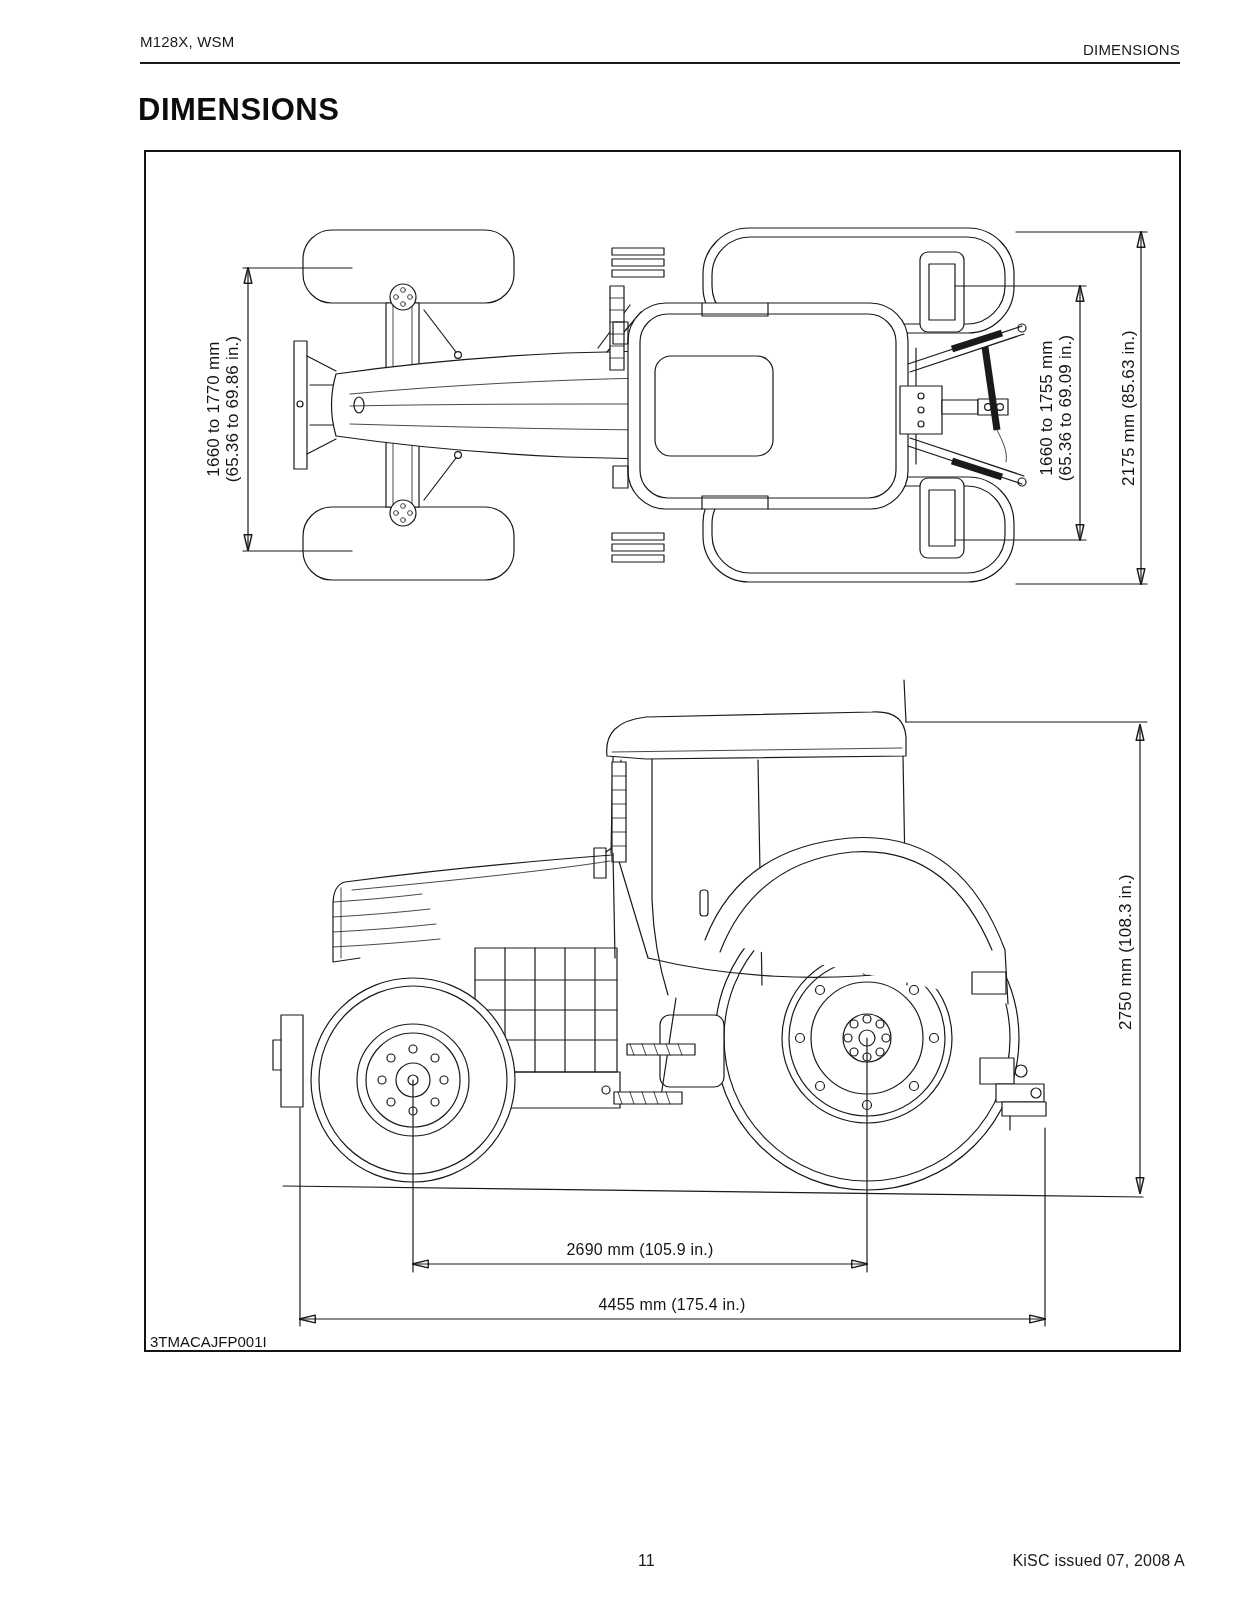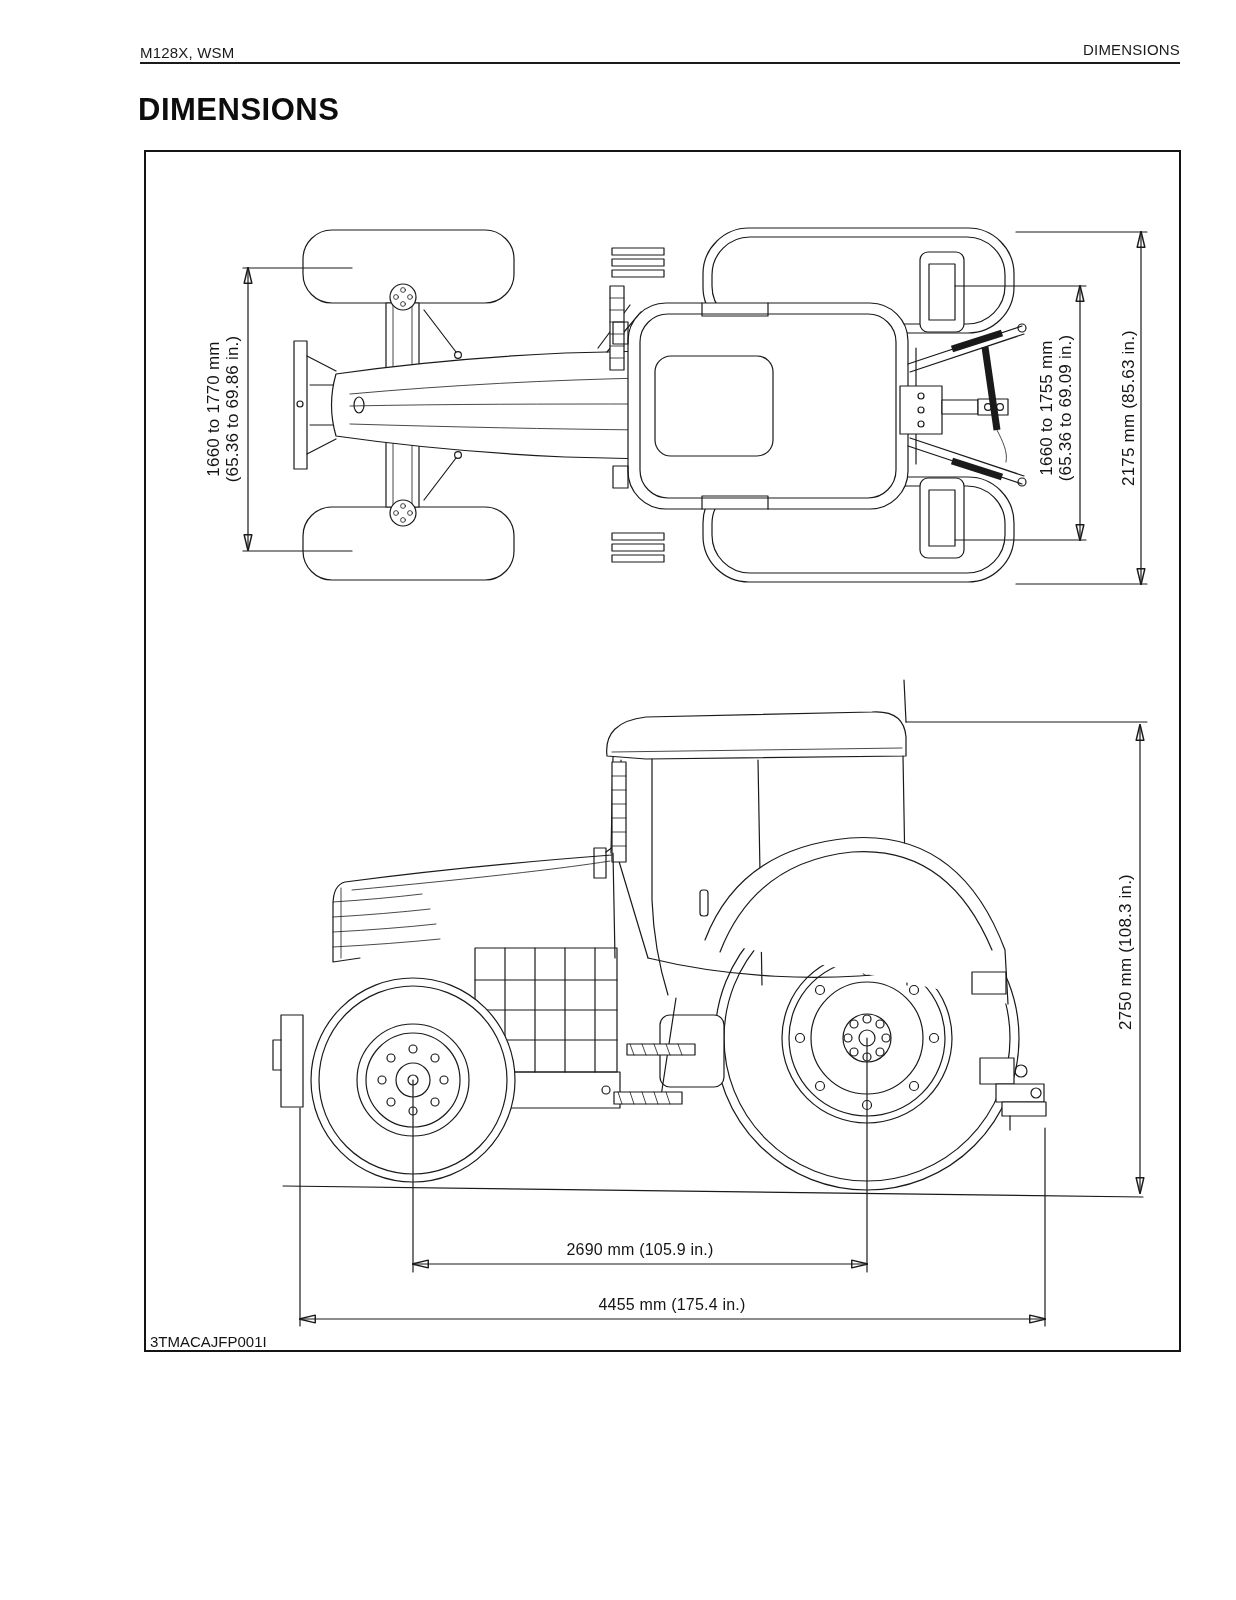--- a/index.html
+++ b/index.html
@@ -3,21 +3,21 @@
 <meta charset="utf-8">
 <style>
   html,body{margin:0;padding:0;background:#e8e8e8;}
   .page{
     position:relative;width:1236px;height:1600px;background:#ffffff;
     font-family:"Liberation Sans", sans-serif;color:#111;overflow:hidden;
     margin:0 auto;
   }
   .hdr{position:absolute;top:38px;left:140px;width:1040px;height:24px;
        border-bottom:2px solid #1a1a1a;font-size:15px;color:#1a1a1a;}
-  .hdr-left{position:absolute;left:0;bottom:1px;letter-spacing:.2px;}
+  .hdr-left{position:absolute;left:0;bottom:12px;letter-spacing:.2px;}
   .hdr-right{position:absolute;right:0;bottom:4px;letter-spacing:.2px;}
   .title{position:absolute;top:92px;left:138px;font-size:31px;font-weight:700;
          letter-spacing:.5px;color:#0d0d0d;}
   .figure{position:absolute;left:144px;top:150px;width:1037px;height:1202px;
           border:2px solid #141414;box-sizing:border-box;background:#fff;}
   .figure svg{position:absolute;left:-2px;top:-2px;}
   .ftr{position:absolute;left:140px;top:1552px;width:1045px;height:20px;
        font-size:16px;color:#1a1a1a;}
   .ftr-page{position:absolute;left:498px;top:0;}
   .ftr-right{position:absolute;right:0;top:0;letter-spacing:.2px;}
@@ -340,14 +340,18 @@
           <line x1="1045" y1="1128" x2="1045" y2="1326"></line>
           <line x1="300" y1="1319" x2="1045" y2="1319" marker-start="url(#arr)" marker-end="url(#arr)"></line>
           <text class="dlh" x="672" y="1310" text-anchor="middle">4455 mm (175.4 in.)</text>
         </g>
       </g>
 
       <text class="code" x="150" y="1347">3TMACAJFP001I</text>
     </svg>
   </div>
 
+  <div class="ftr">
+    <span class="ftr-page">11</span>
+    <span class="ftr-right">KiSC issued 07, 2008 A</span>
+  </div>
 
 </div>
 
 </body></html>

